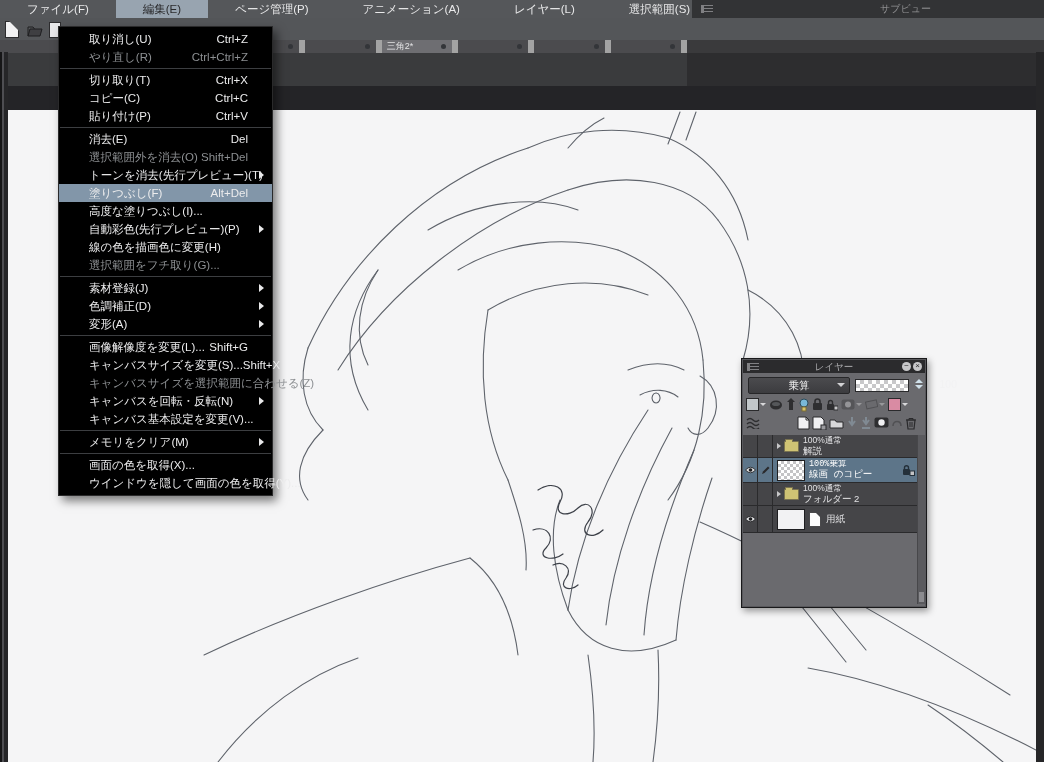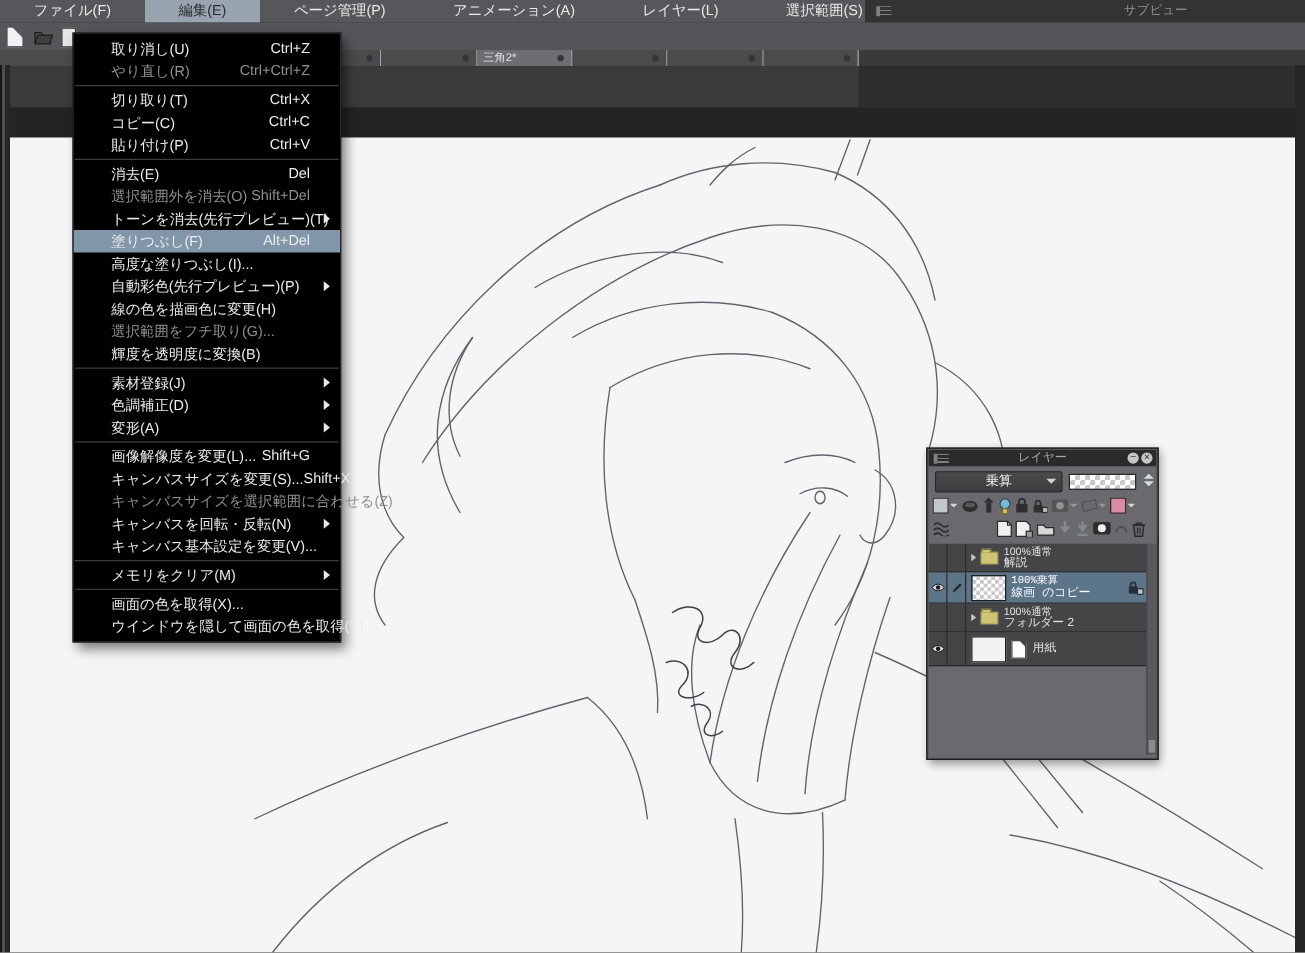--- a/index.html
+++ b/index.html
@@ -8,32 +8,32 @@
   .abs{position:absolute;}
 
   
   .menubar{left:0;top:0;width:692px;height:18px;background:#55575a;display:flex;align-items:stretch;}
   .mb-item{padding:0 27px;font-size:11.5px;line-height:18px;color:#e9e9ea;white-space:nowrap;}
   .mb-item.active{background:#98a4b0;color:#2b2b2d;}
 
   .top-right{left:692px;top:0;width:352px;height:18px;background:#323335;border-bottom:1px solid #232325;}
   .panel-menu-glyph{position:absolute;left:9px;top:5px;width:9px;height:8px;
       border-left:3px solid #808083;background:repeating-linear-gradient(180deg,#808083 0 1px,transparent 1px 3px);}
-  .tr-title{position:absolute;left:188px;top:0;width:70px;text-align:right;font-size:10px;line-height:18px;color:#919193;}
+  .tr-title{position:absolute;left:188px;top:0;width:70px;text-align:left;font-size:10px;line-height:18px;color:#919193;}
 
   
   .toolbar{left:0;top:18px;width:1044px;height:22px;background:#545659;}
   .tb-new{left:5px;top:3px;width:12px;height:15px;background:#f2f2f3;border:1px solid #2c2c2e;position:absolute;}
   .tb-new:after{content:"";position:absolute;right:-1px;top:-1px;border:5px solid #545659;border-left-color:transparent;border-bottom-color:transparent;}
   .tb-open{left:27px;top:5px;position:absolute;}
   .tb-save{left:49px;top:4px;width:10px;height:14px;background:#e7e7e9;border:1px solid #2c2c2e;position:absolute;}
 
   
   .tabbar{left:0;top:40px;width:1044px;height:13px;background:#3a3a3c;display:flex;}
-  .tab{box-sizing:border-box;width:76.33px;height:13px;background:#4b4b4e;border-right:1px solid #a3a3a3;position:relative;flex:none;}
+  .tab{box-sizing:border-box;width:76.33px;height:13px;background:#4b4b4e;border-right:6px solid #a3a3a3;position:relative;flex:none;}
   .tab.active{background:#6e6e72;}
   .tab-label{font-size:9px;line-height:13px;color:#e3e3e4;padding-left:5px;white-space:nowrap;overflow:hidden;display:block;}
   .tab-dot{position:absolute;right:6px;top:4px;width:5px;height:5px;border-radius:50%;background:#333539;}
 
   
   .canvas-area{left:8px;top:53px;width:1028px;height:709px;background:#2d2d2f;}
   .ca-stripA{left:0;top:0;width:679px;height:33px;background:#3a3b3d;}
   .ca-band{left:0;top:33px;width:1028px;height:24px;background:#242427;}
   .page{left:0;top:57px;width:1028px;height:652px;background:#f5f5f6;}
   .page svg{display:block;}
@@ -342,25 +342,20 @@
       <span class="mi-short"></span>
 
     </div>
 
     <div class="mi disabled">
       <span class="mi-label">選択範囲をフチ取り(G)...</span>
       <span class="mi-short"></span>
 
     </div>
 
-    <div class="mi">
-      <span class="mi-label">輝度を透明度に変換(B)</span>
-      <span class="mi-short"></span>
-
-    </div>
 
     <div class="mi-sep"></div>
 
     <div class="mi">
       <span class="mi-label">素材登録(J)</span>
       <span class="mi-short"></span>
       <span class="mi-arrow"></span>
     </div>
 
     <div class="mi">

